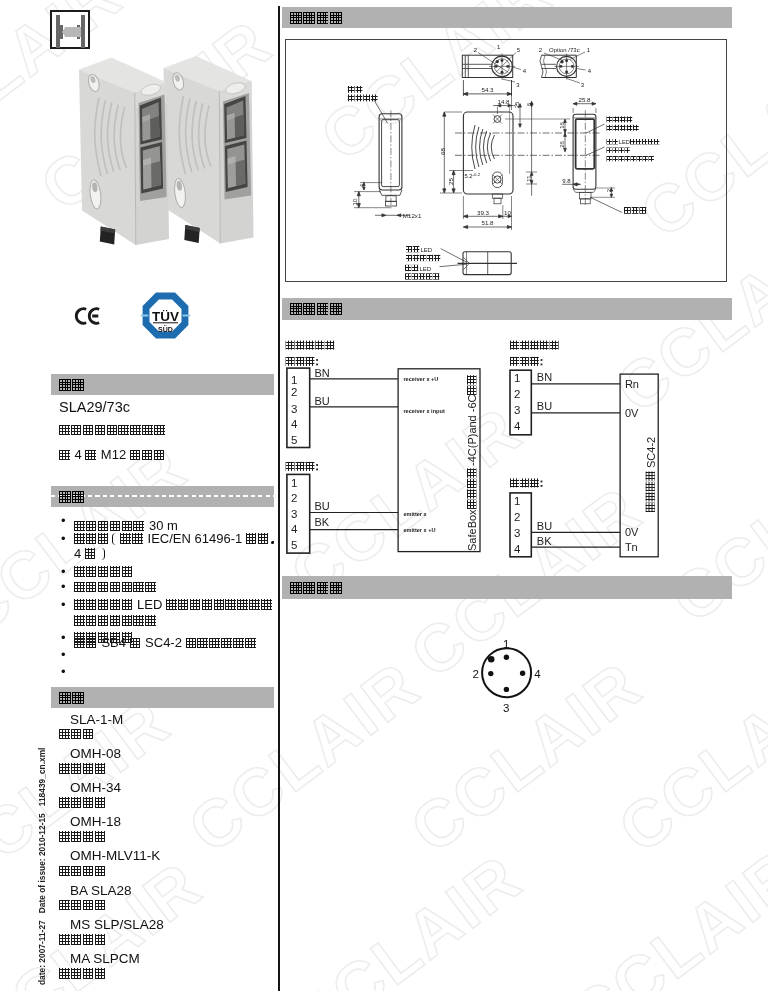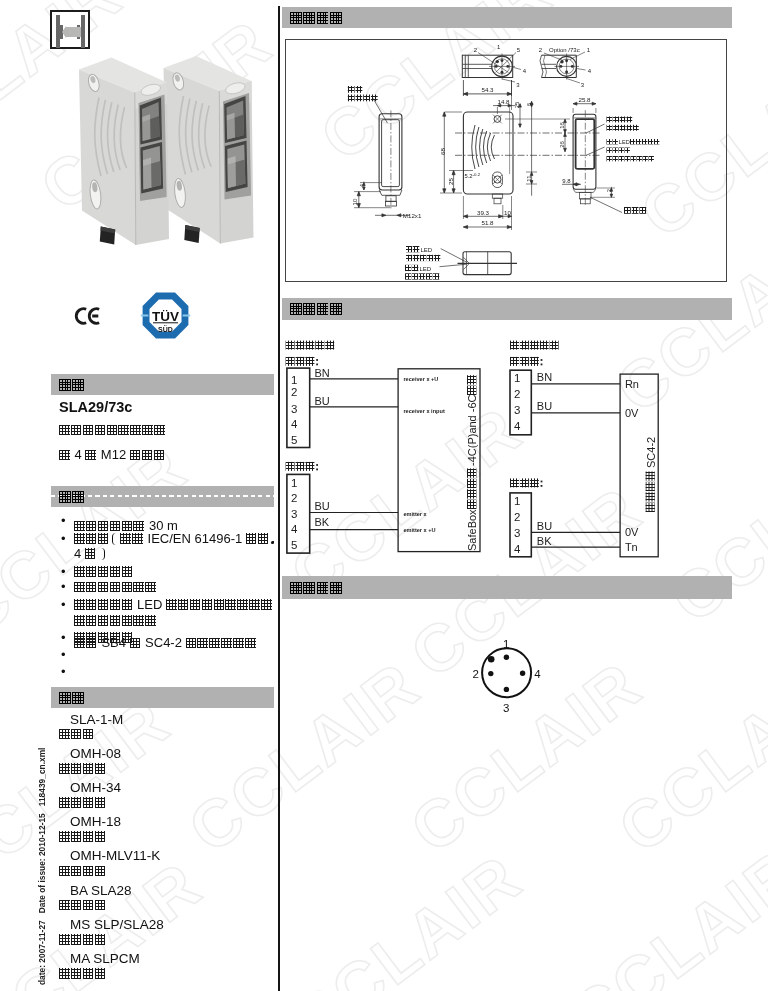--- a/index.html
+++ b/index.html
@@ -7,21 +7,21 @@
 .bar{position:absolute;left:51px;width:223px;height:21px;background:#b1b1b1;color:#000;font-weight:bold;font-size:13.5px;line-height:21px;padding-left:8px}
 .rbar{position:absolute;left:282px;width:450px;height:22px;background:#b1b1b1;color:#000;font-weight:bold;font-size:13.5px;line-height:22px;padding-left:8px}
 i.z{display:inline-block;width:10.6px;height:10.6px;margin-right:1.3px;vertical-align:-1.2px;}
 i.zb{display:inline-block;width:11.7px;height:11.7px;margin-right:1.6px;vertical-align:-1.5px}
 i.z,i.zb{background-image:repeating-linear-gradient(0deg,#191919 0 1px,rgba(0,0,0,0) 1px 3px),repeating-linear-gradient(90deg,#191919 0 1px,rgba(0,0,0,0) 1px 3px)}
 i.zb{background-image:repeating-linear-gradient(0deg,#000 0 1px,rgba(0,0,0,0) 1px 2.8px),repeating-linear-gradient(90deg,#000 0 1px,rgba(0,0,0,0) 1px 2.8px)}
 i.pL{display:inline-block;width:4.5px;height:12.5px;border-left:1.4px solid #111;border-radius:7px 0 0 7px;margin:0 4px 0 2px;vertical-align:-2.5px}
 i.pR{display:inline-block;width:4.5px;height:12.5px;border-right:1.4px solid #111;border-radius:0 7px 7px 0;margin:0 2px 0 4px;vertical-align:-2.5px}
 i.cm{display:inline-block;width:3.2px;height:3.2px;background:#111;border-radius:50% 0 40% 40%;margin:0 6.5px 0 1.5px;vertical-align:-1px}
 .t13{position:absolute;font-size:13px;line-height:15px;white-space:nowrap}
-.b14{position:absolute;font-size:14px;font-weight:bold;white-space:nowrap}
+.b14{position:absolute;font-size:14px;font-weight:normal;white-space:nowrap}
 .acc{position:absolute;left:70px;font-size:13.5px;font-weight:normal;white-space:nowrap}
 .accd{position:absolute;left:59px;font-size:13px;white-space:nowrap}
 </style></head><body>
 <div id="pg">
     <svg class="abs" style="left:0;top:0" width="768" height="991" viewBox="0 0 768 991">
       <g font-family="Liberation Sans,sans-serif" font-size="66" font-weight="bold" fill="none" stroke="#ededed" stroke-width="1.6" letter-spacing="3" text-anchor="middle">
         <text x="0" y="0" transform="translate(170,133) rotate(-37)">CCLAIR</text>
         <text x="0" y="0" transform="translate(450,83) rotate(-37)">CCLAIR</text>
         <text x="0" y="0" transform="translate(770,160) rotate(-37)">CCLAIR</text>
         <text x="0" y="0" transform="translate(20,85) rotate(-37)">CCLAIR</text>

